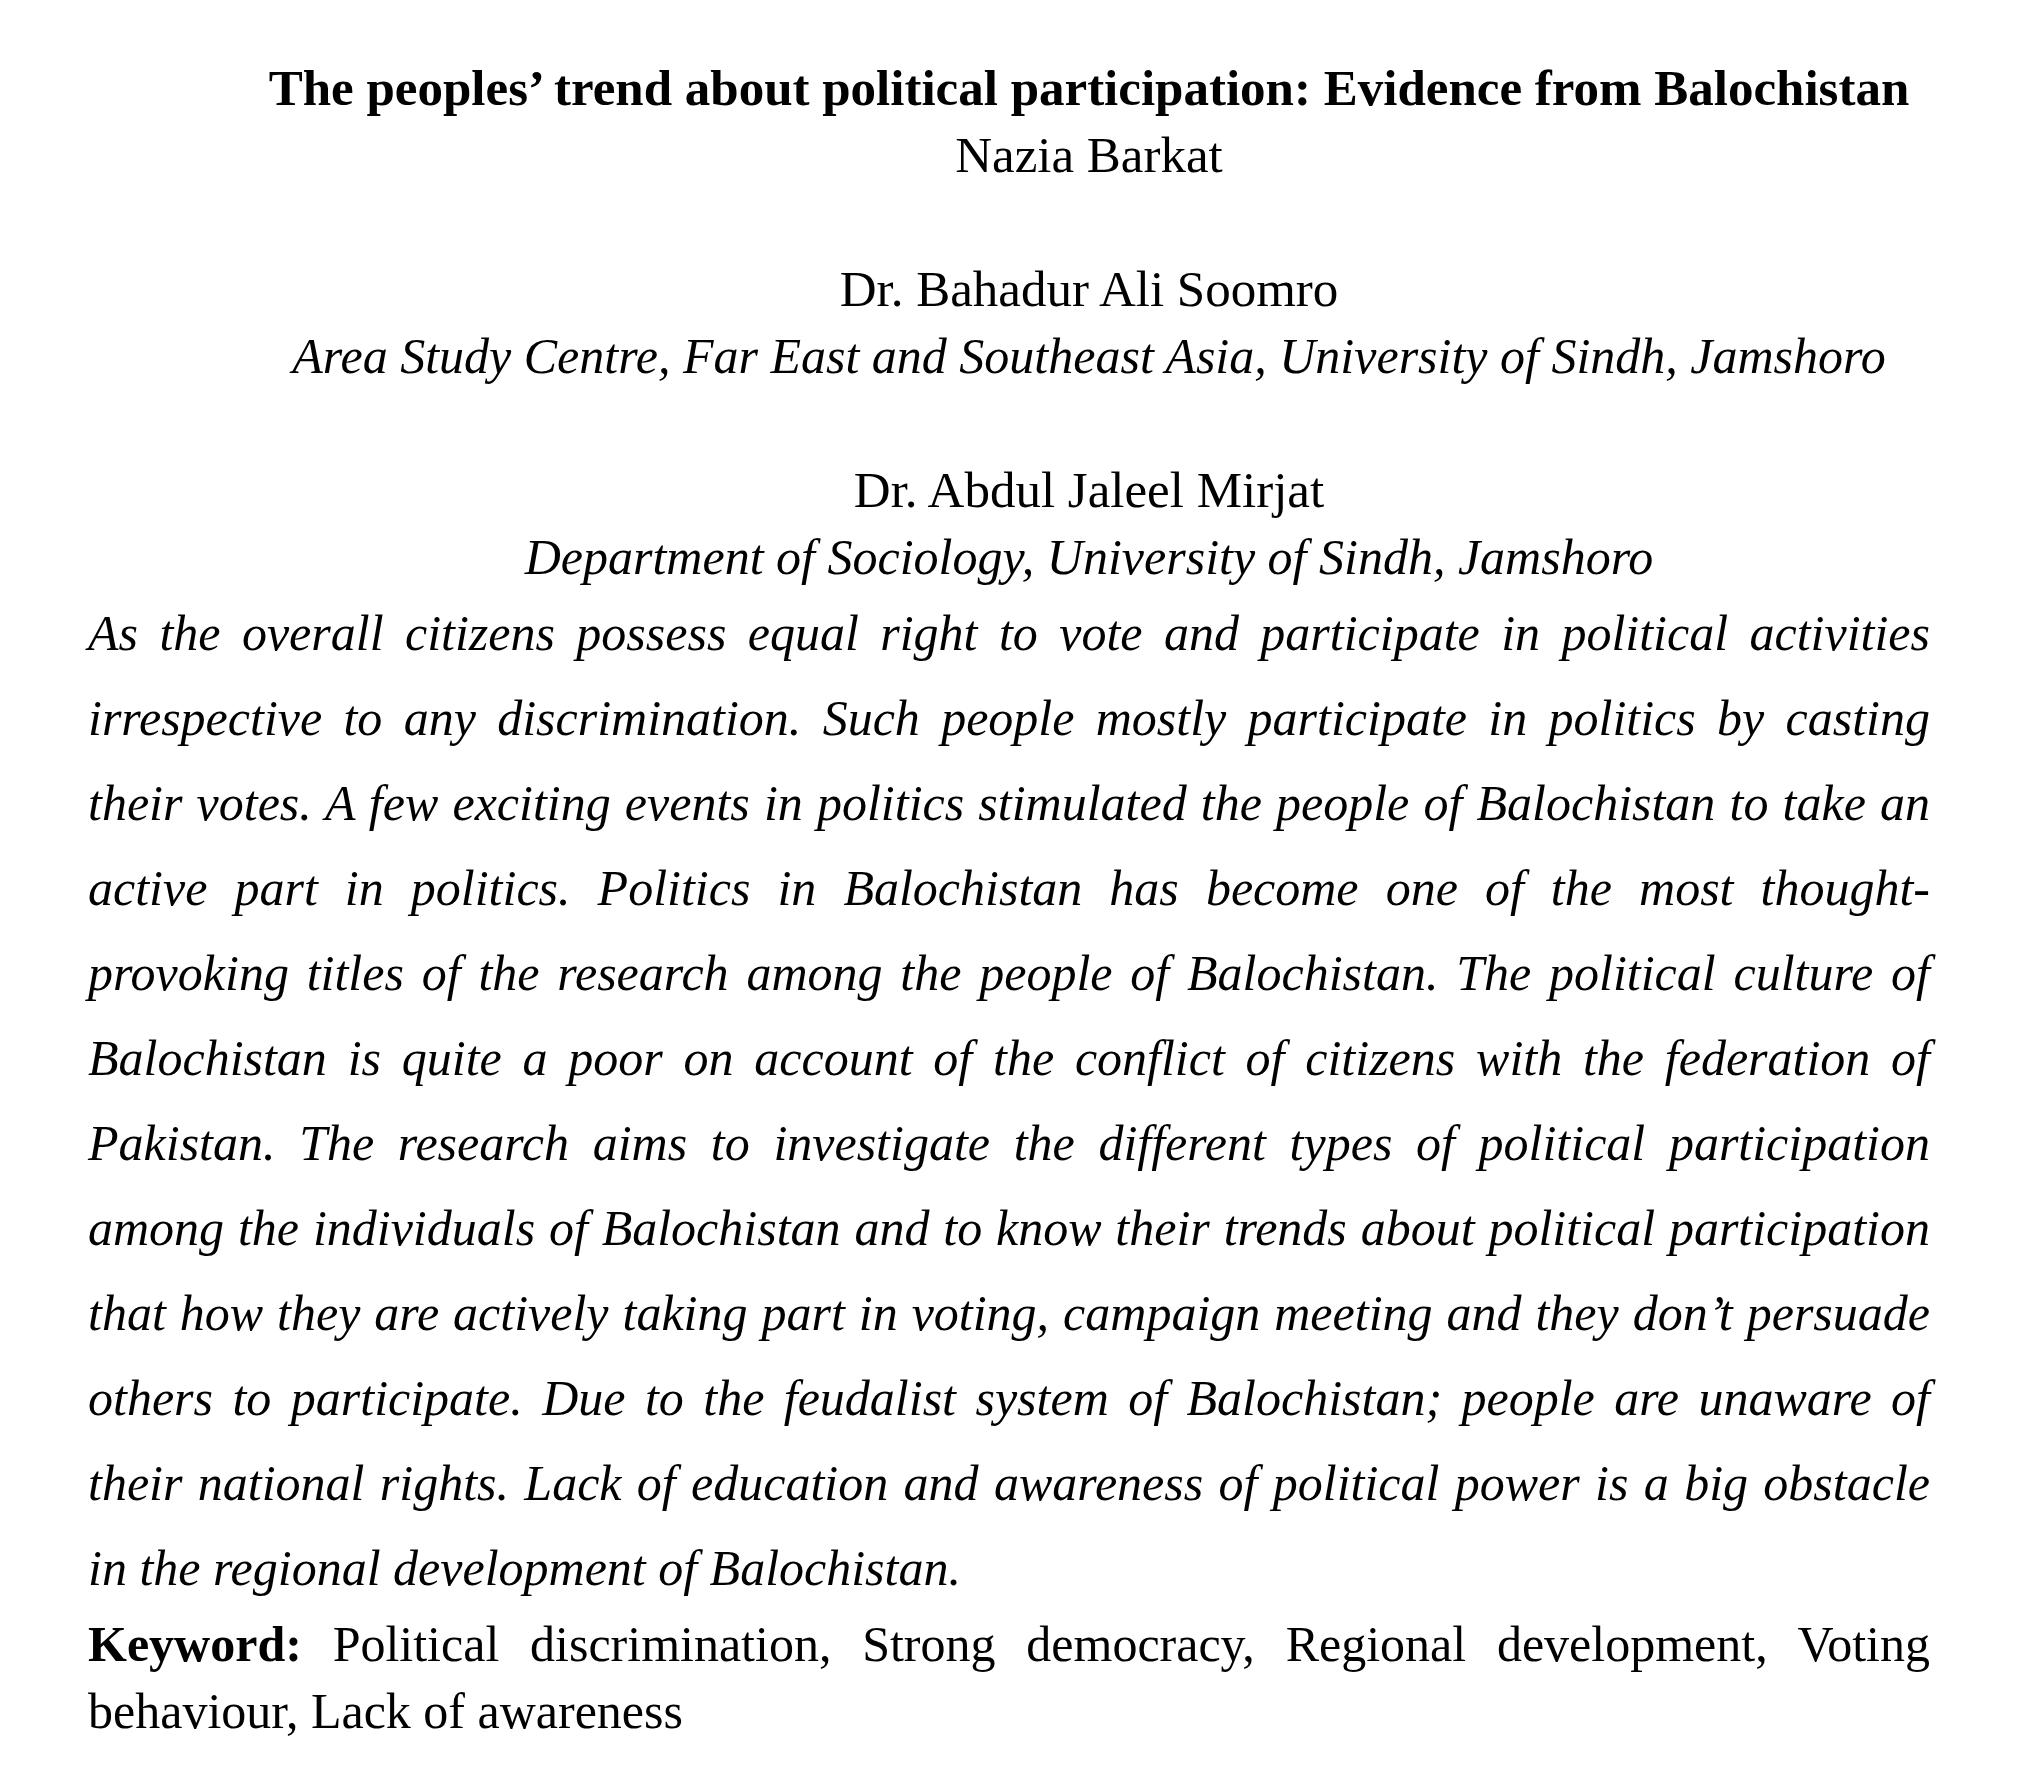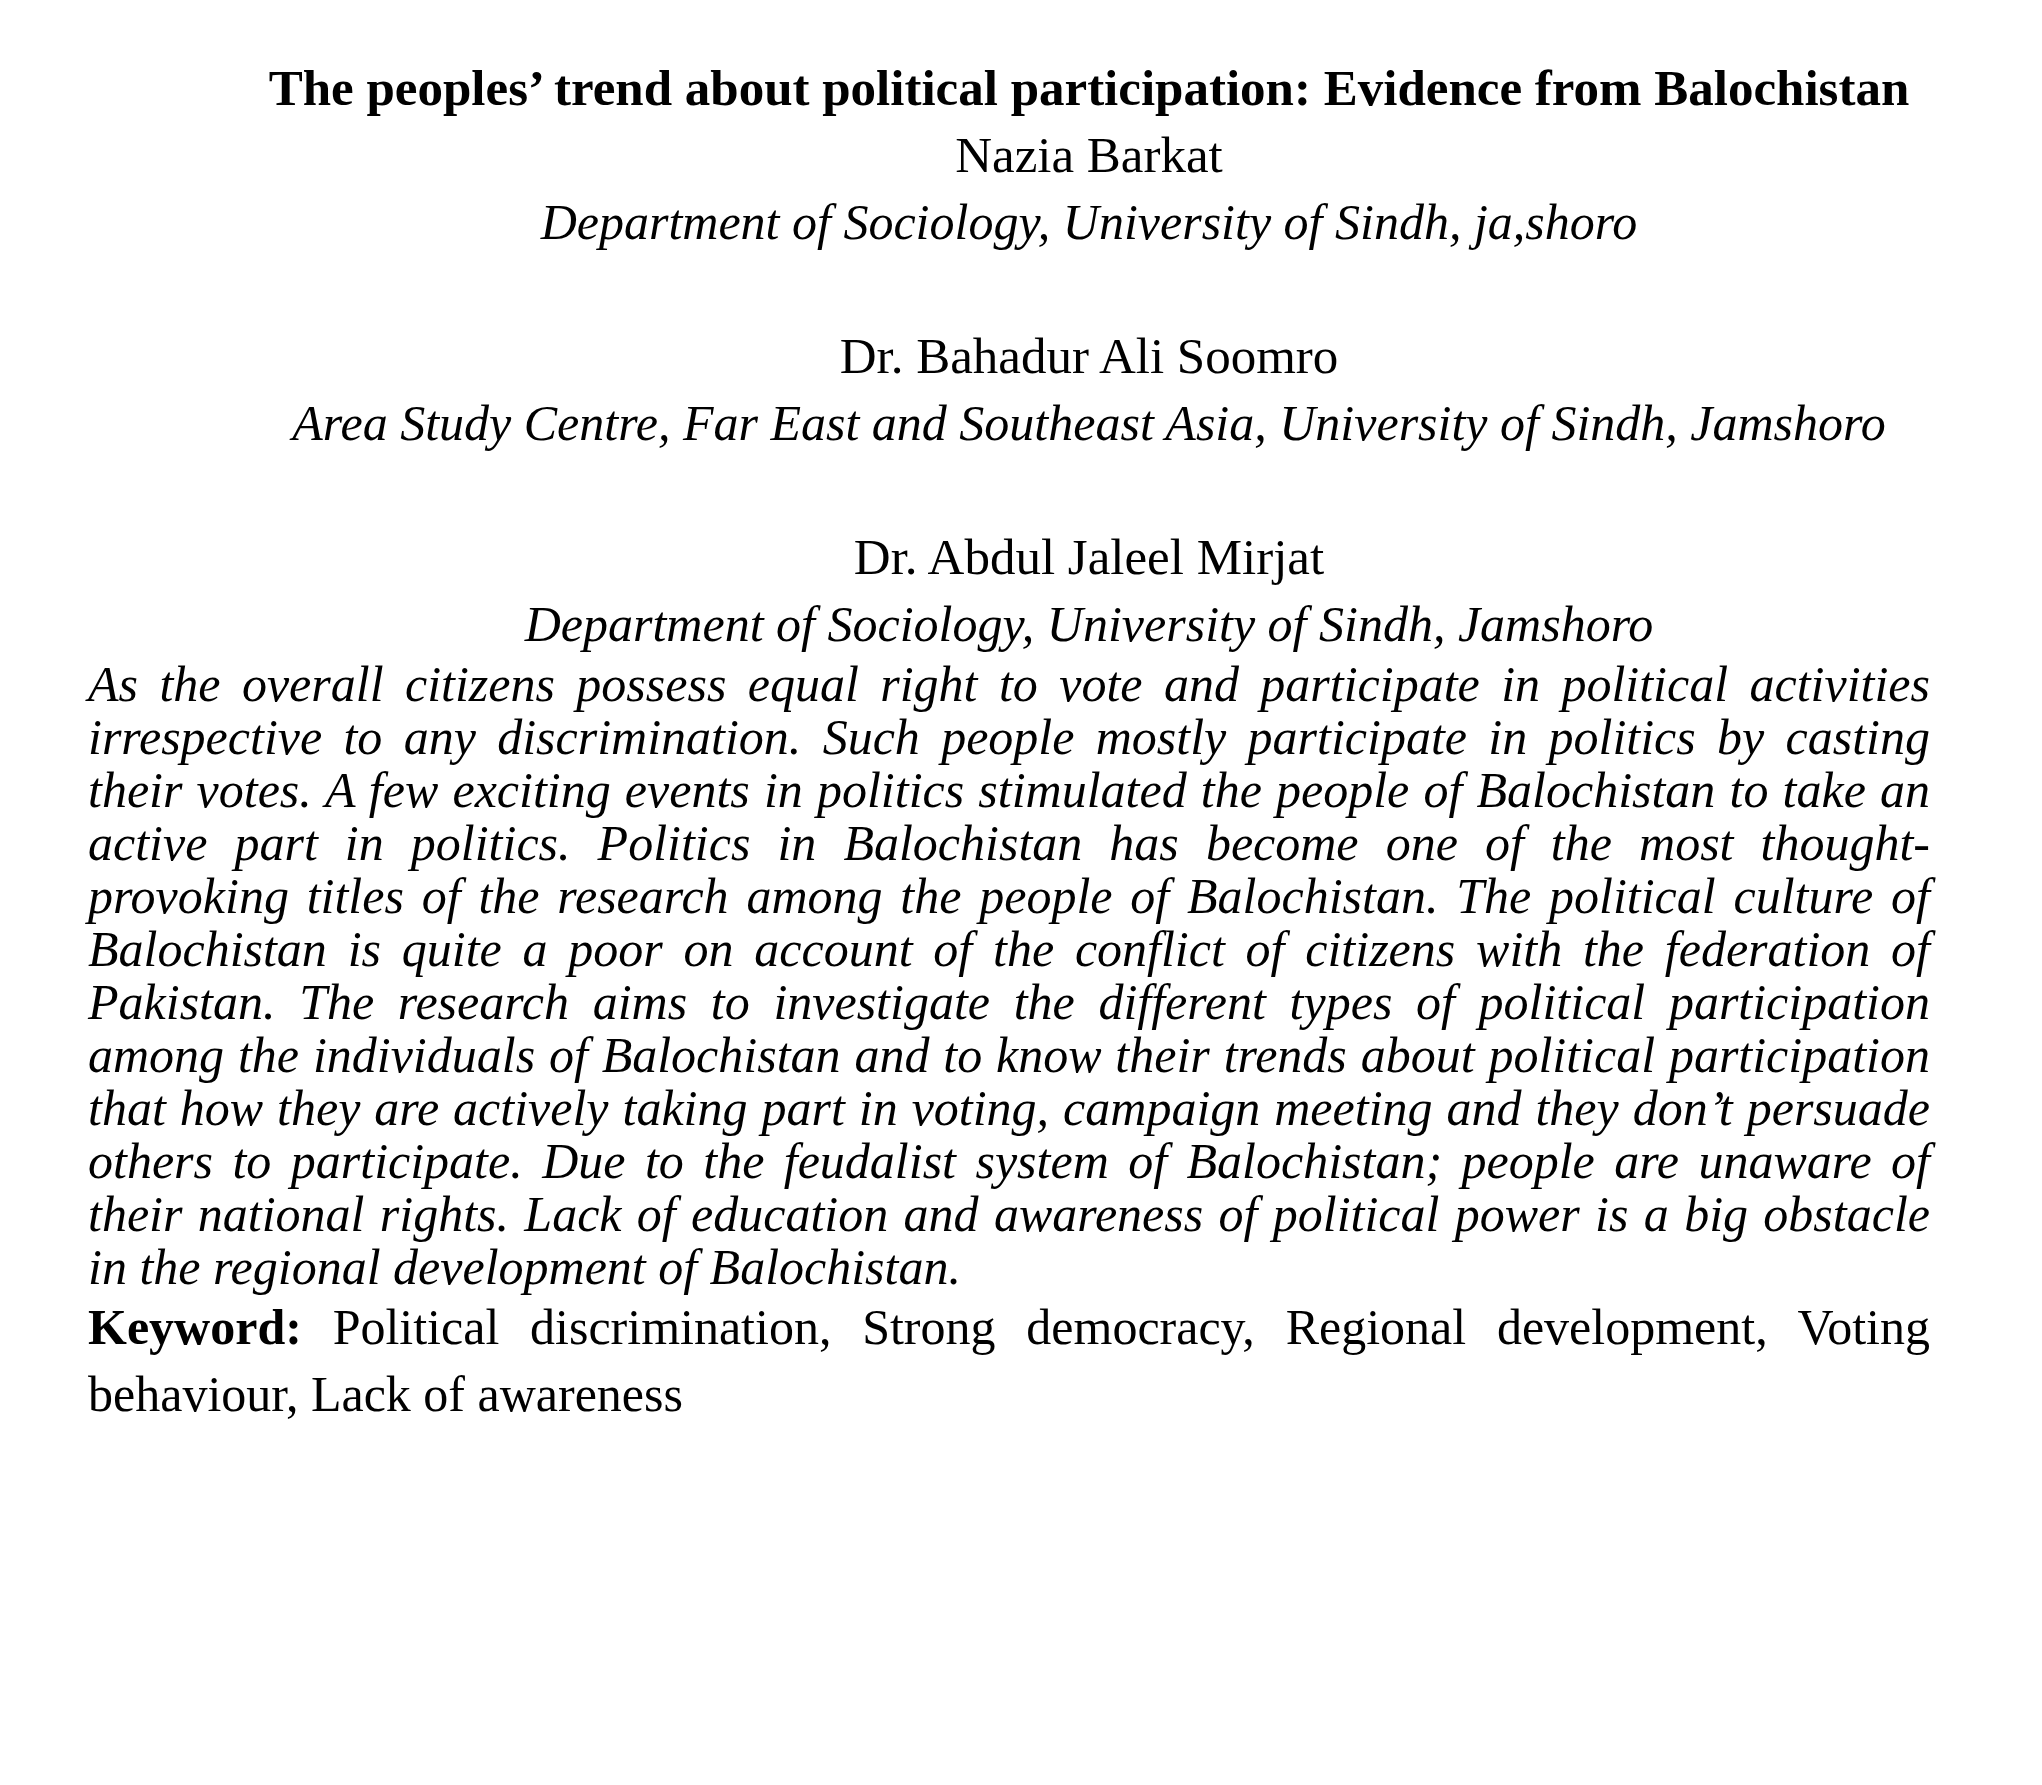--- a/index.html
+++ b/index.html
@@ -45,21 +45,21 @@
   }
   .abstract-heading {
     margin: 77px 0 0 0;
     font-size: 51px;
     line-height: 67px;
     font-weight: bold;
   }
   .abstract-text {
     margin: 0;
     font-size: 50px;
-    line-height: 53px;
+    line-height: 85px;
     font-style: italic;
     text-align: justify;
   }
   .keywords {
     margin: 0;
     font-size: 50px;
     line-height: 67px;
     text-align: justify;
   }
   .kw-label {
@@ -69,21 +69,20 @@
 </head>
 <body>
 
 <div class="page">
 
   <header class="header">
     <h1 class="title">The peoples’ trend about political participation: Evidence from Balochistan</h1>
 
     <section class="author-block">
       <div class="author-name">Nazia Barkat</div>
-      <div class="affil">Department of Sociology, University of Sindh, ja,shoro</div>
     </section>
 
     <section class="author-block spaced">
       <div class="author-name">Dr. Bahadur Ali Soomro</div>
       <div class="affil">Area Study Centre, Far East and Southeast Asia, University of Sindh, Jamshoro</div>
     </section>
 
     <section class="author-block spaced">
       <div class="author-name">Dr. Abdul Jaleel Mirjat</div>
       <div class="affil">Department of Sociology, University of Sindh, Jamshoro</div>

